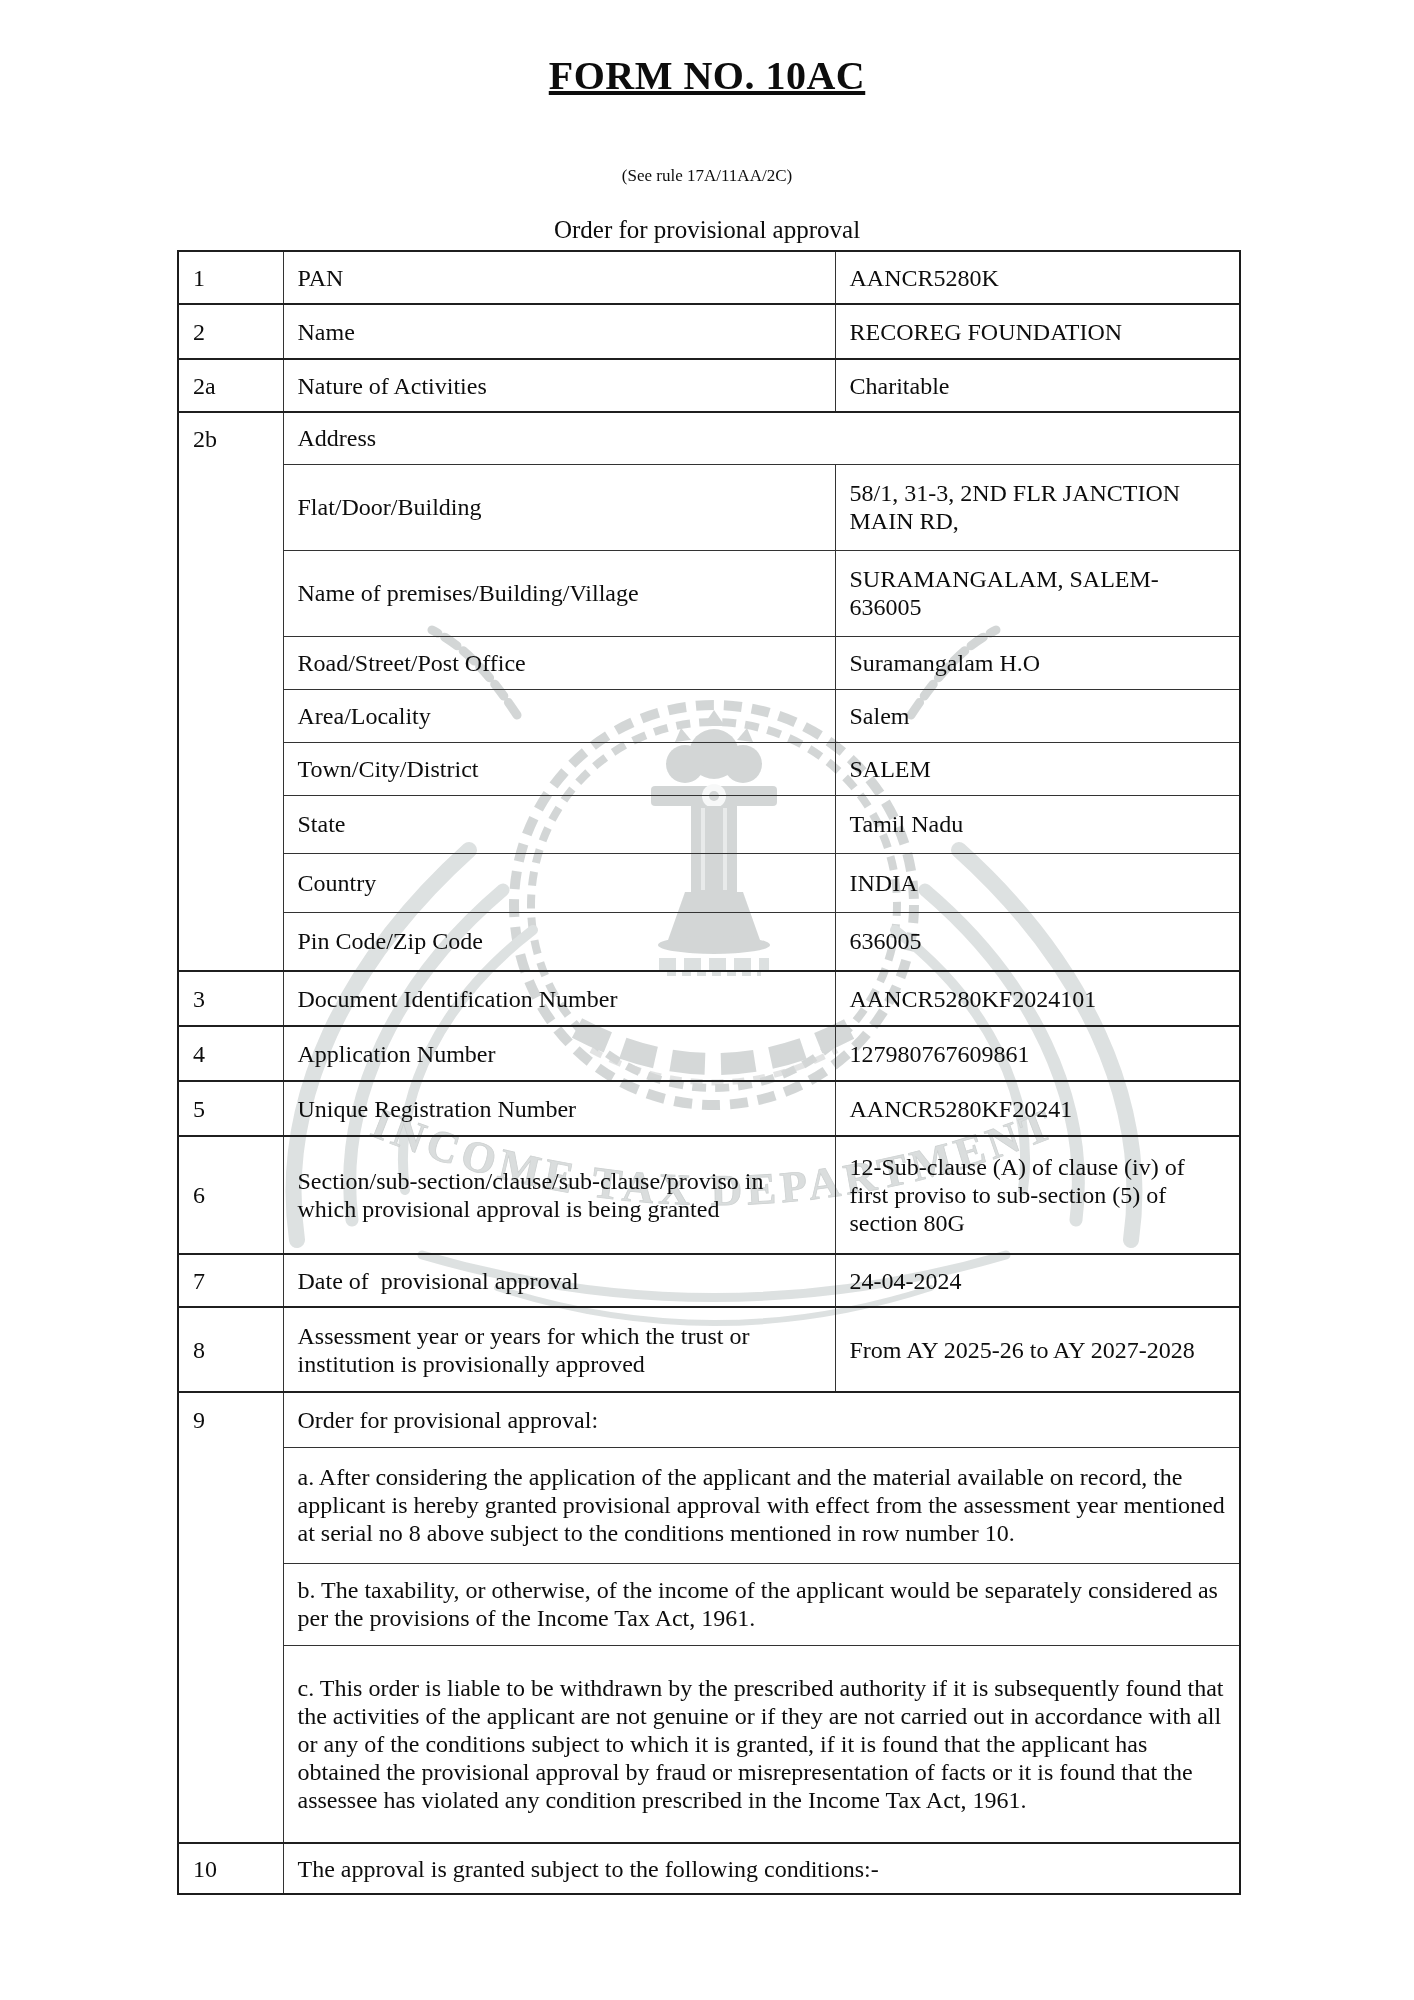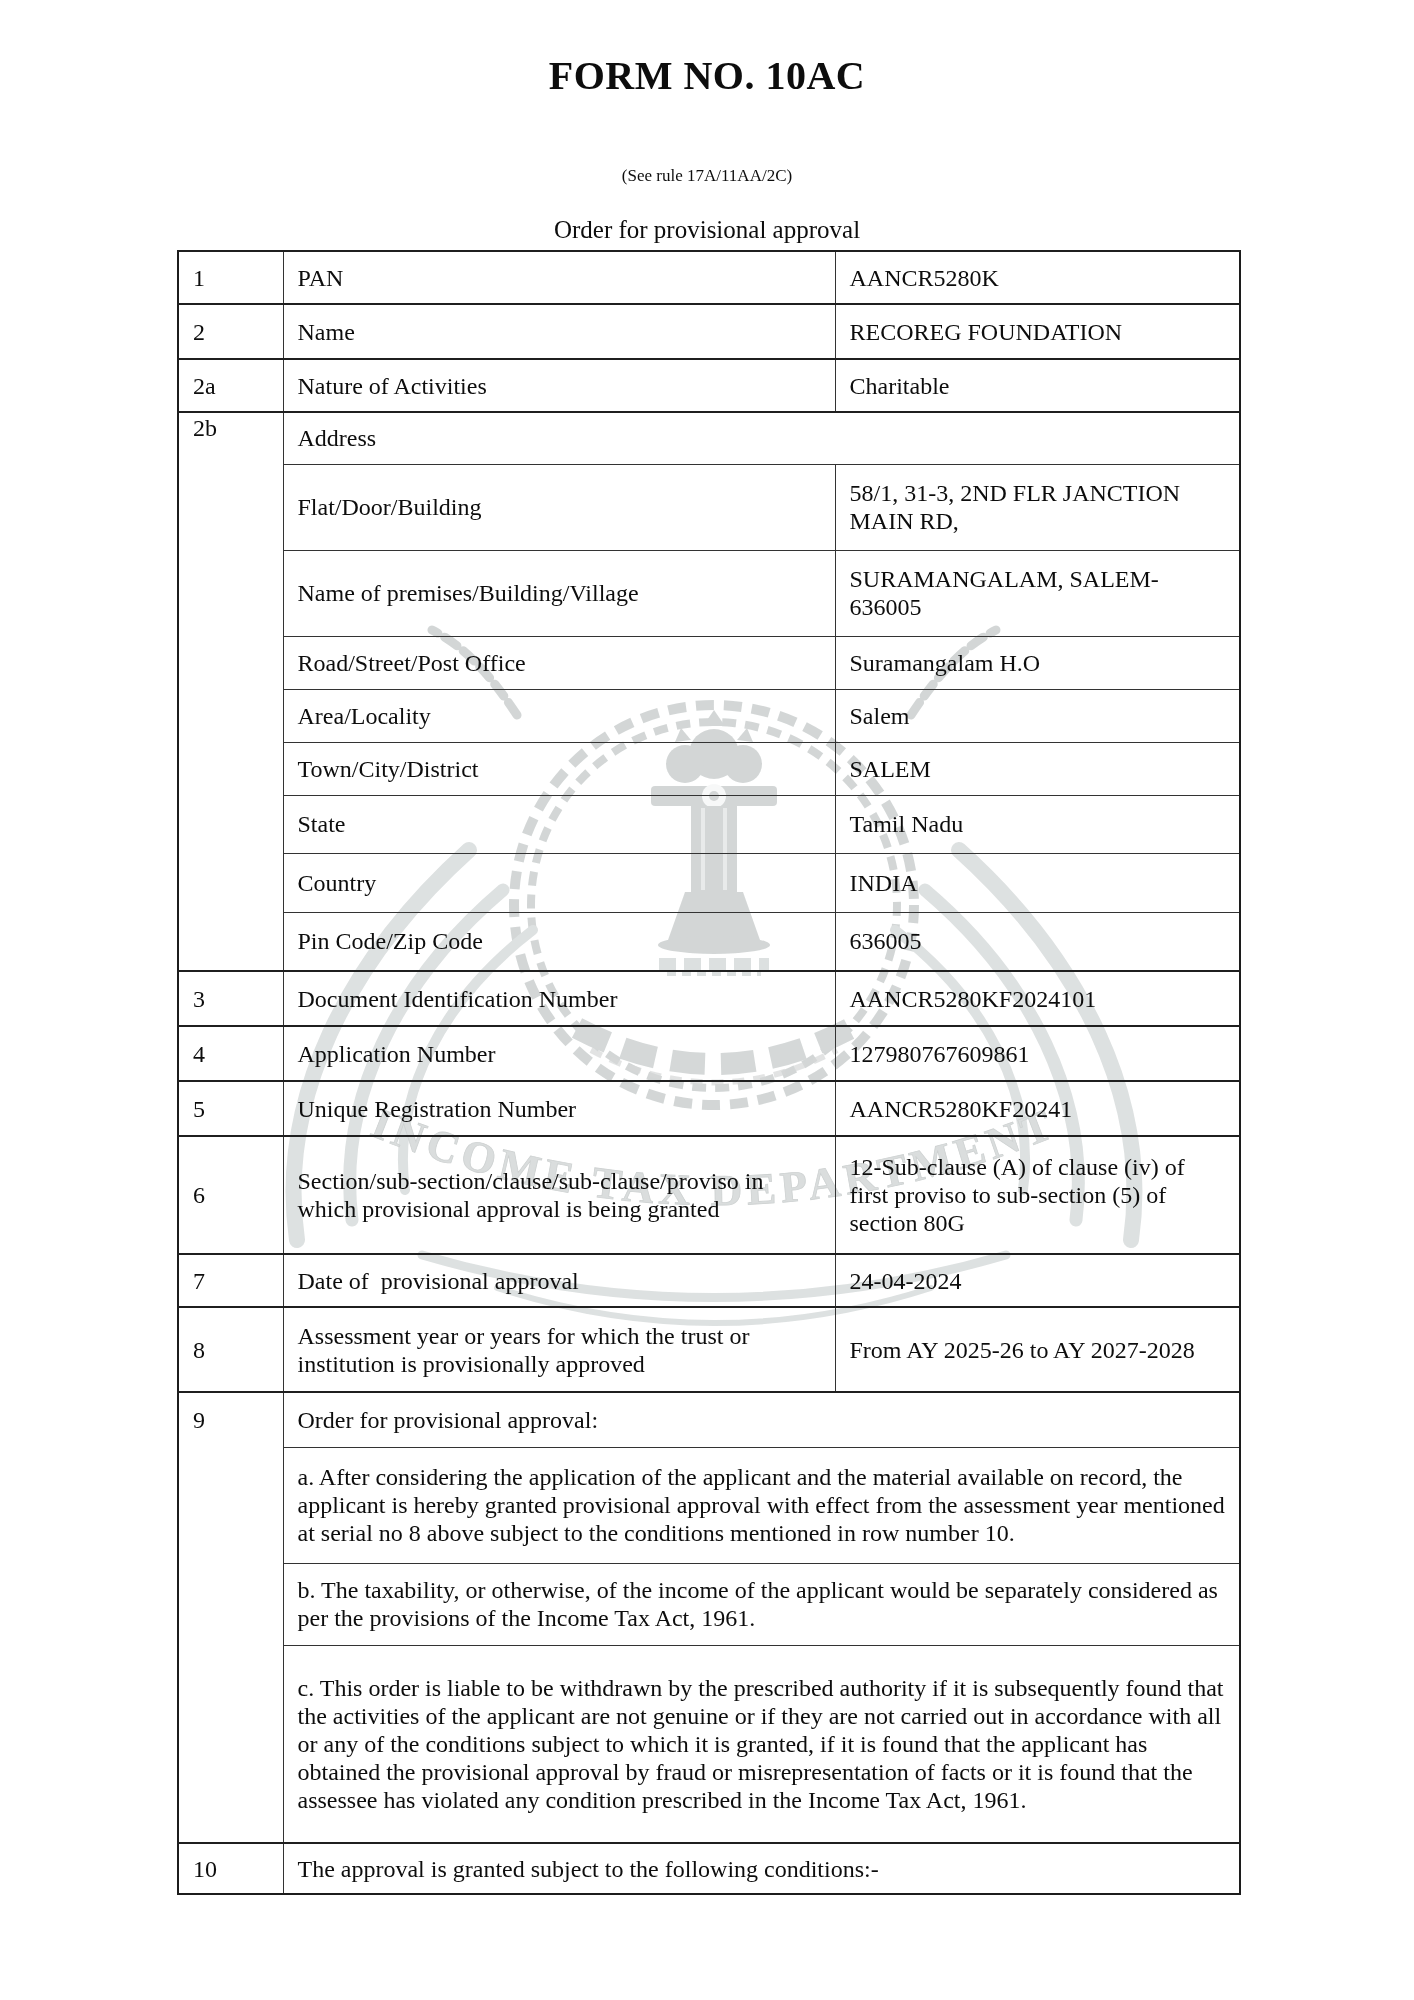--- a/index.html
+++ b/index.html
@@ -4,21 +4,21 @@
 <style>
   html,body{margin:0;padding:0;background:#ffffff;}
   body{
     width:1414px;height:2000px;position:relative;overflow:hidden;
     font-family:"Liberation Serif","DejaVu Serif",serif;
     color:#0d0d0d;
   }
   
   .doc-title{
     position:absolute;top:52px;left:0;width:1414px;
-    text-align:center;font-size:40px;font-weight:bold;letter-spacing:.5px;
+    text-align:center;font-size:40px;font-weight:bold;letter-spacing:.5px;text-decoration:underline;
   }
   .doc-subtitle{
     position:absolute;top:166px;left:0;width:1414px;
     text-align:center;font-size:17px;
   }
   .doc-orderline{
     position:absolute;top:216px;left:0;width:1414px;
     text-align:center;font-size:25px;
   }
   
@@ -38,21 +38,21 @@
     font-size:24px;line-height:28px;
     vertical-align:middle;
     padding:4px 12px 4px 14px;
     white-space:pre-wrap;
     overflow:hidden;
     box-sizing:border-box;
     background:transparent;
   }
   tr.major > td{border-top-width:2.4px;border-top-color:#1f1f1f;}
   td.sn{padding-left:14px;}
-  td.sn-top{vertical-align:top;padding-top:1px;}
+  td.sn-top{vertical-align:top;padding-top:12px;}
   td.para{vertical-align:middle;}
 </style>
 </head>
 <body>
 
 <svg class="watermark" viewBox="0 0 1000 820" aria-hidden="true">
   <g opacity="0.85">
 
     <g fill="none" stroke="#ccd0d0">
       <circle cx="507" cy="365" r="200" stroke-width="10" stroke-dasharray="18 10"></circle>

